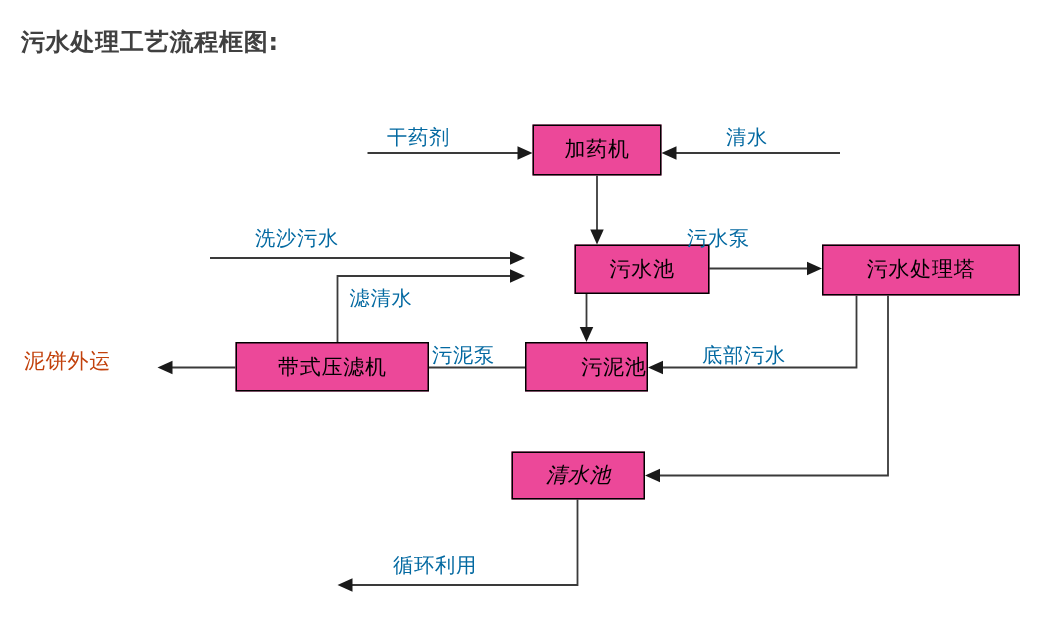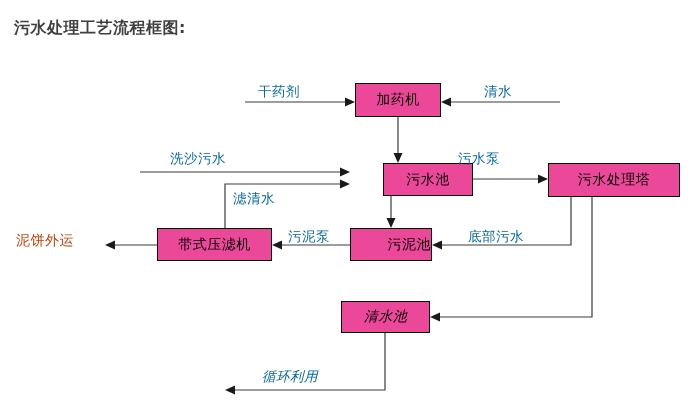--- a/index.html
+++ b/index.html
@@ -122,21 +122,21 @@
   </div>
 
   <div class="node" style="left:336px; top:163px; width:90px; height:33px;margin-left:47px;">
     <span>污水池</span>
   </div>
 
   <div class="node" style="left:548px; top:163px; width:132px; height:34px;">
     <span>污水处理塔</span>
   </div>
 
-  <div class="node" style="left:157px; top:228px; width:115px; height:33px;">
+  <div class="node" style="left:157px; top:228px; width:129px; height:33px;">
     <span>带式压滤机</span>
   </div>
 
   <div class="node" style="left:350px; top:228px; width:82px; height:33px;justify-content:flex-end;">
     <span>污泥池</span>
   </div>
 
   <div class="node" style="left:341px; top:301px; width:89px; height:32px;font-style:italic;">
     <span>清水池</span>
   </div>
@@ -148,17 +148,17 @@
   <div class="edge-label" style="left:170px; top:150px;">洗沙污水</div>
 
   <div class="edge-label" style="left:233px; top:190px;">滤清水</div>
 
   <div class="edge-label" style="left:458px; top:150px;">污水泵</div>
 
   <div class="edge-label" style="left:288px; top:228px;">污泥泵</div>
 
   <div class="edge-label" style="left:468px; top:228px;">底部污水</div>
 
-  <div class="edge-label" style="left:262px; top:368px;font-style:italic;">循环利用</div>
+  <div class="edge-label" style="left:262px; top:368px;">循环利用</div>
 
   <div class="terminal-label" style="left:16px; top:232px;">泥饼外运</div>
 
 </div>
 
 </body></html>

